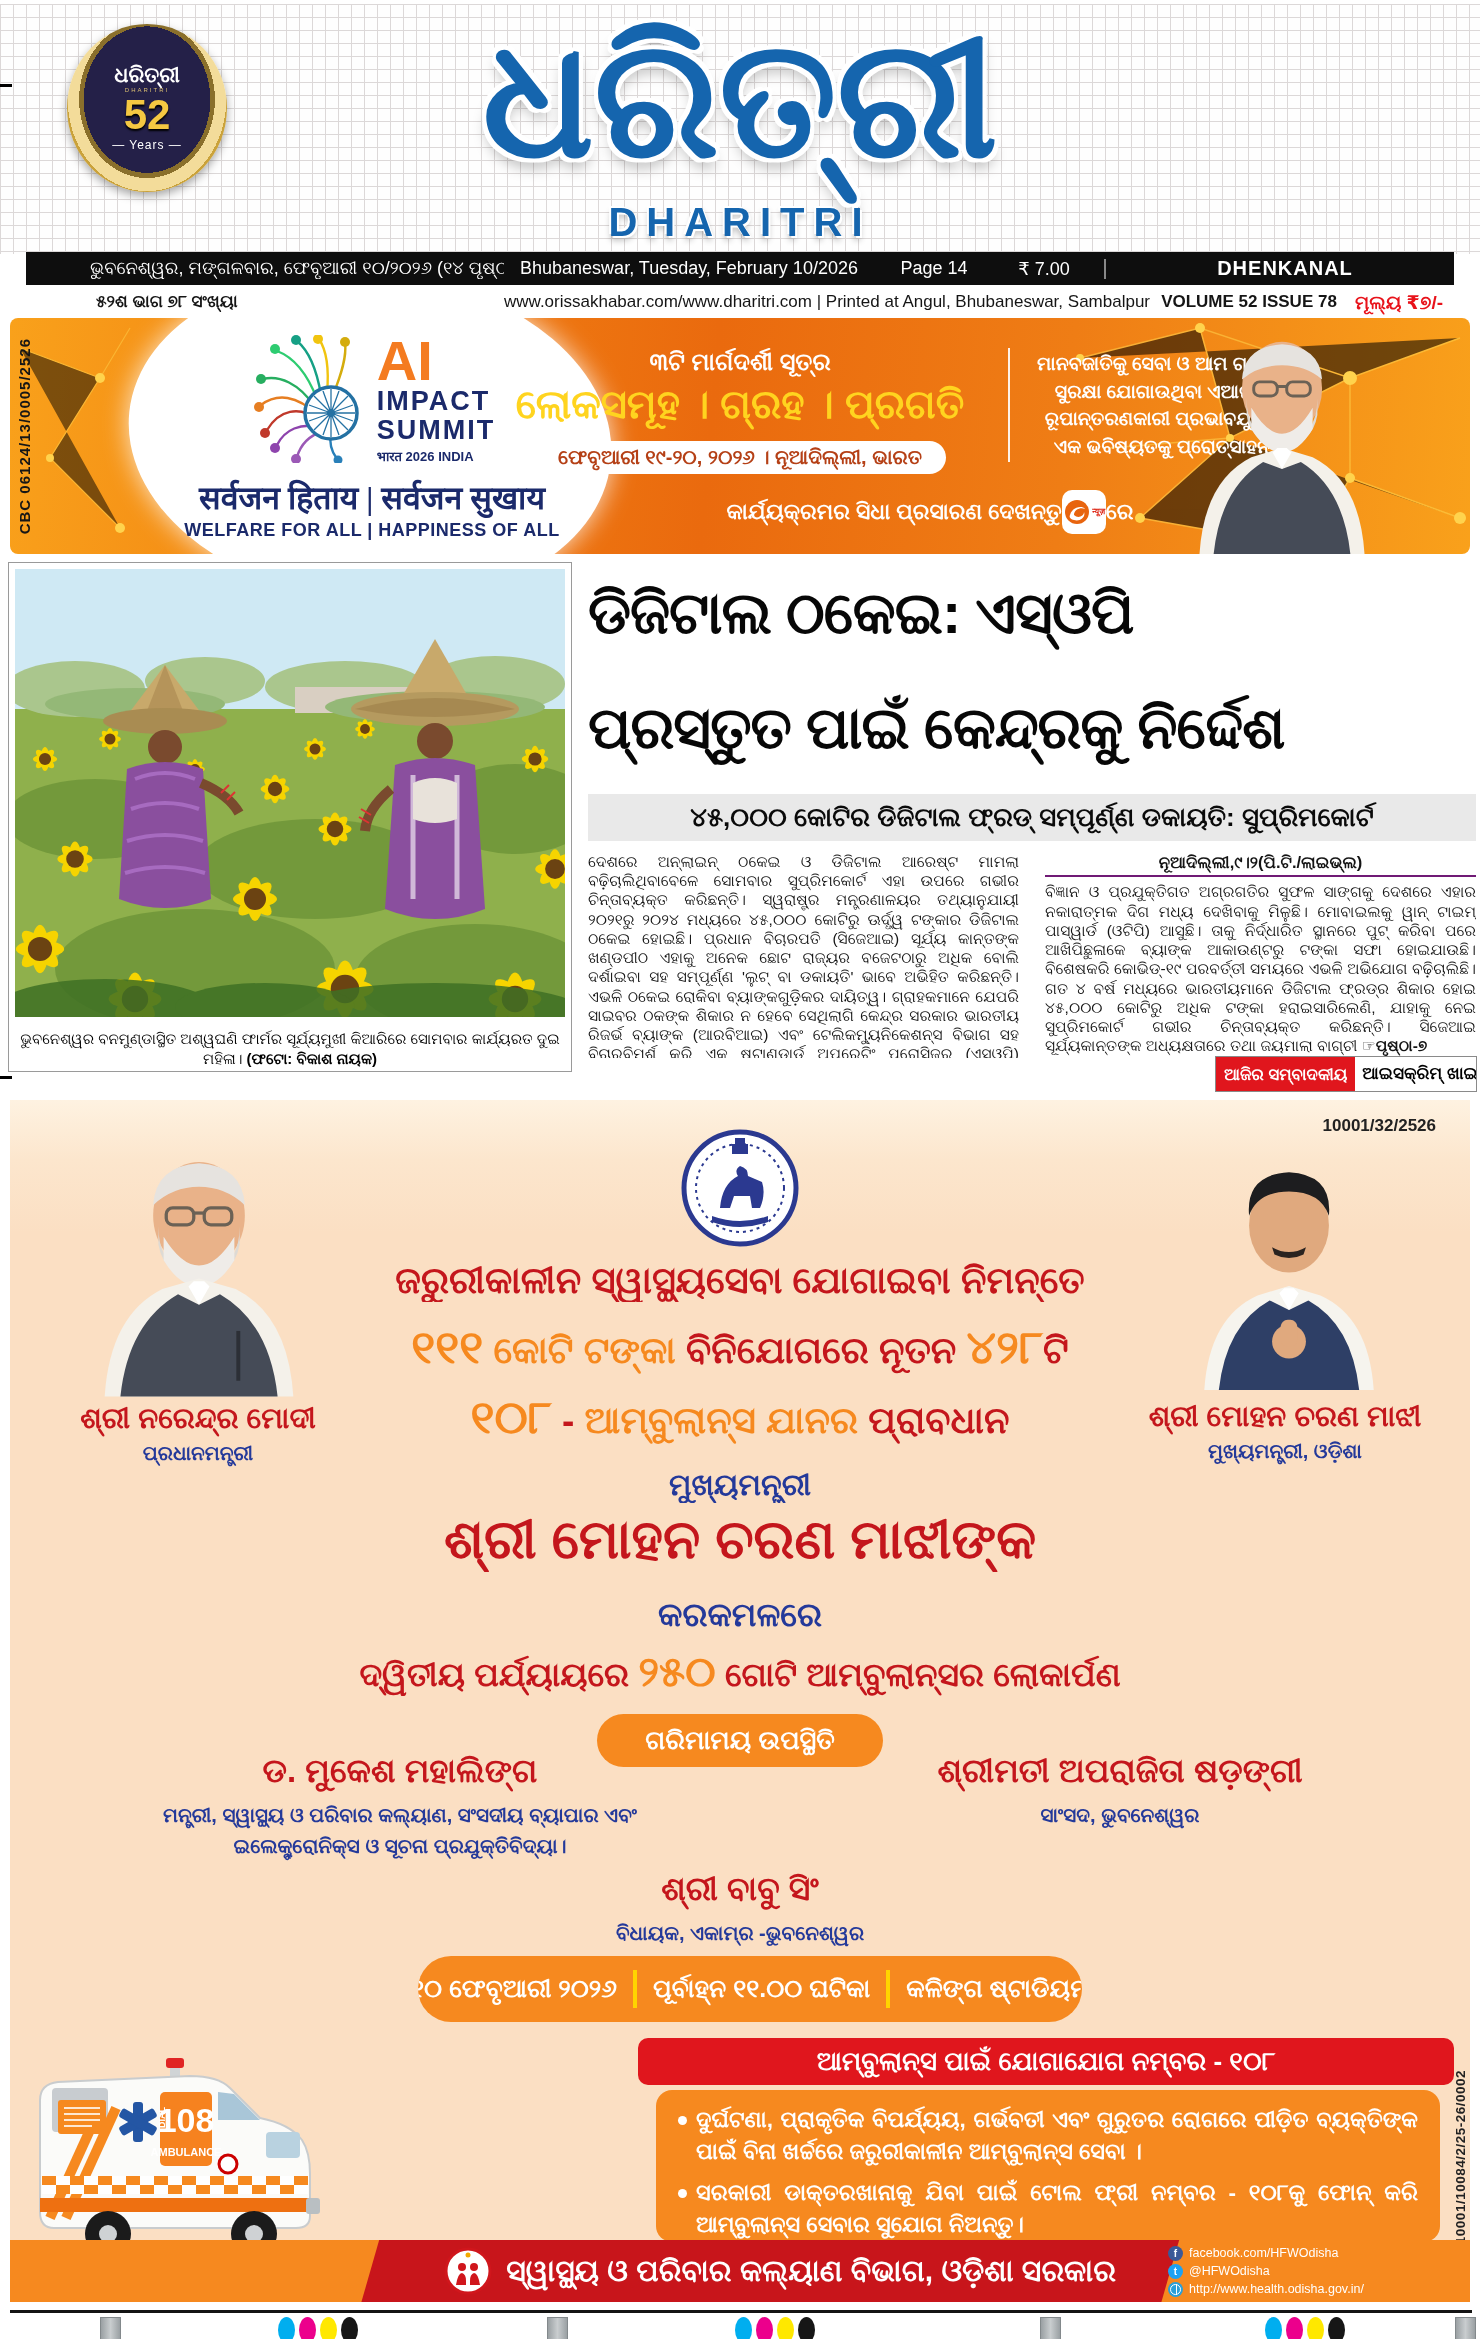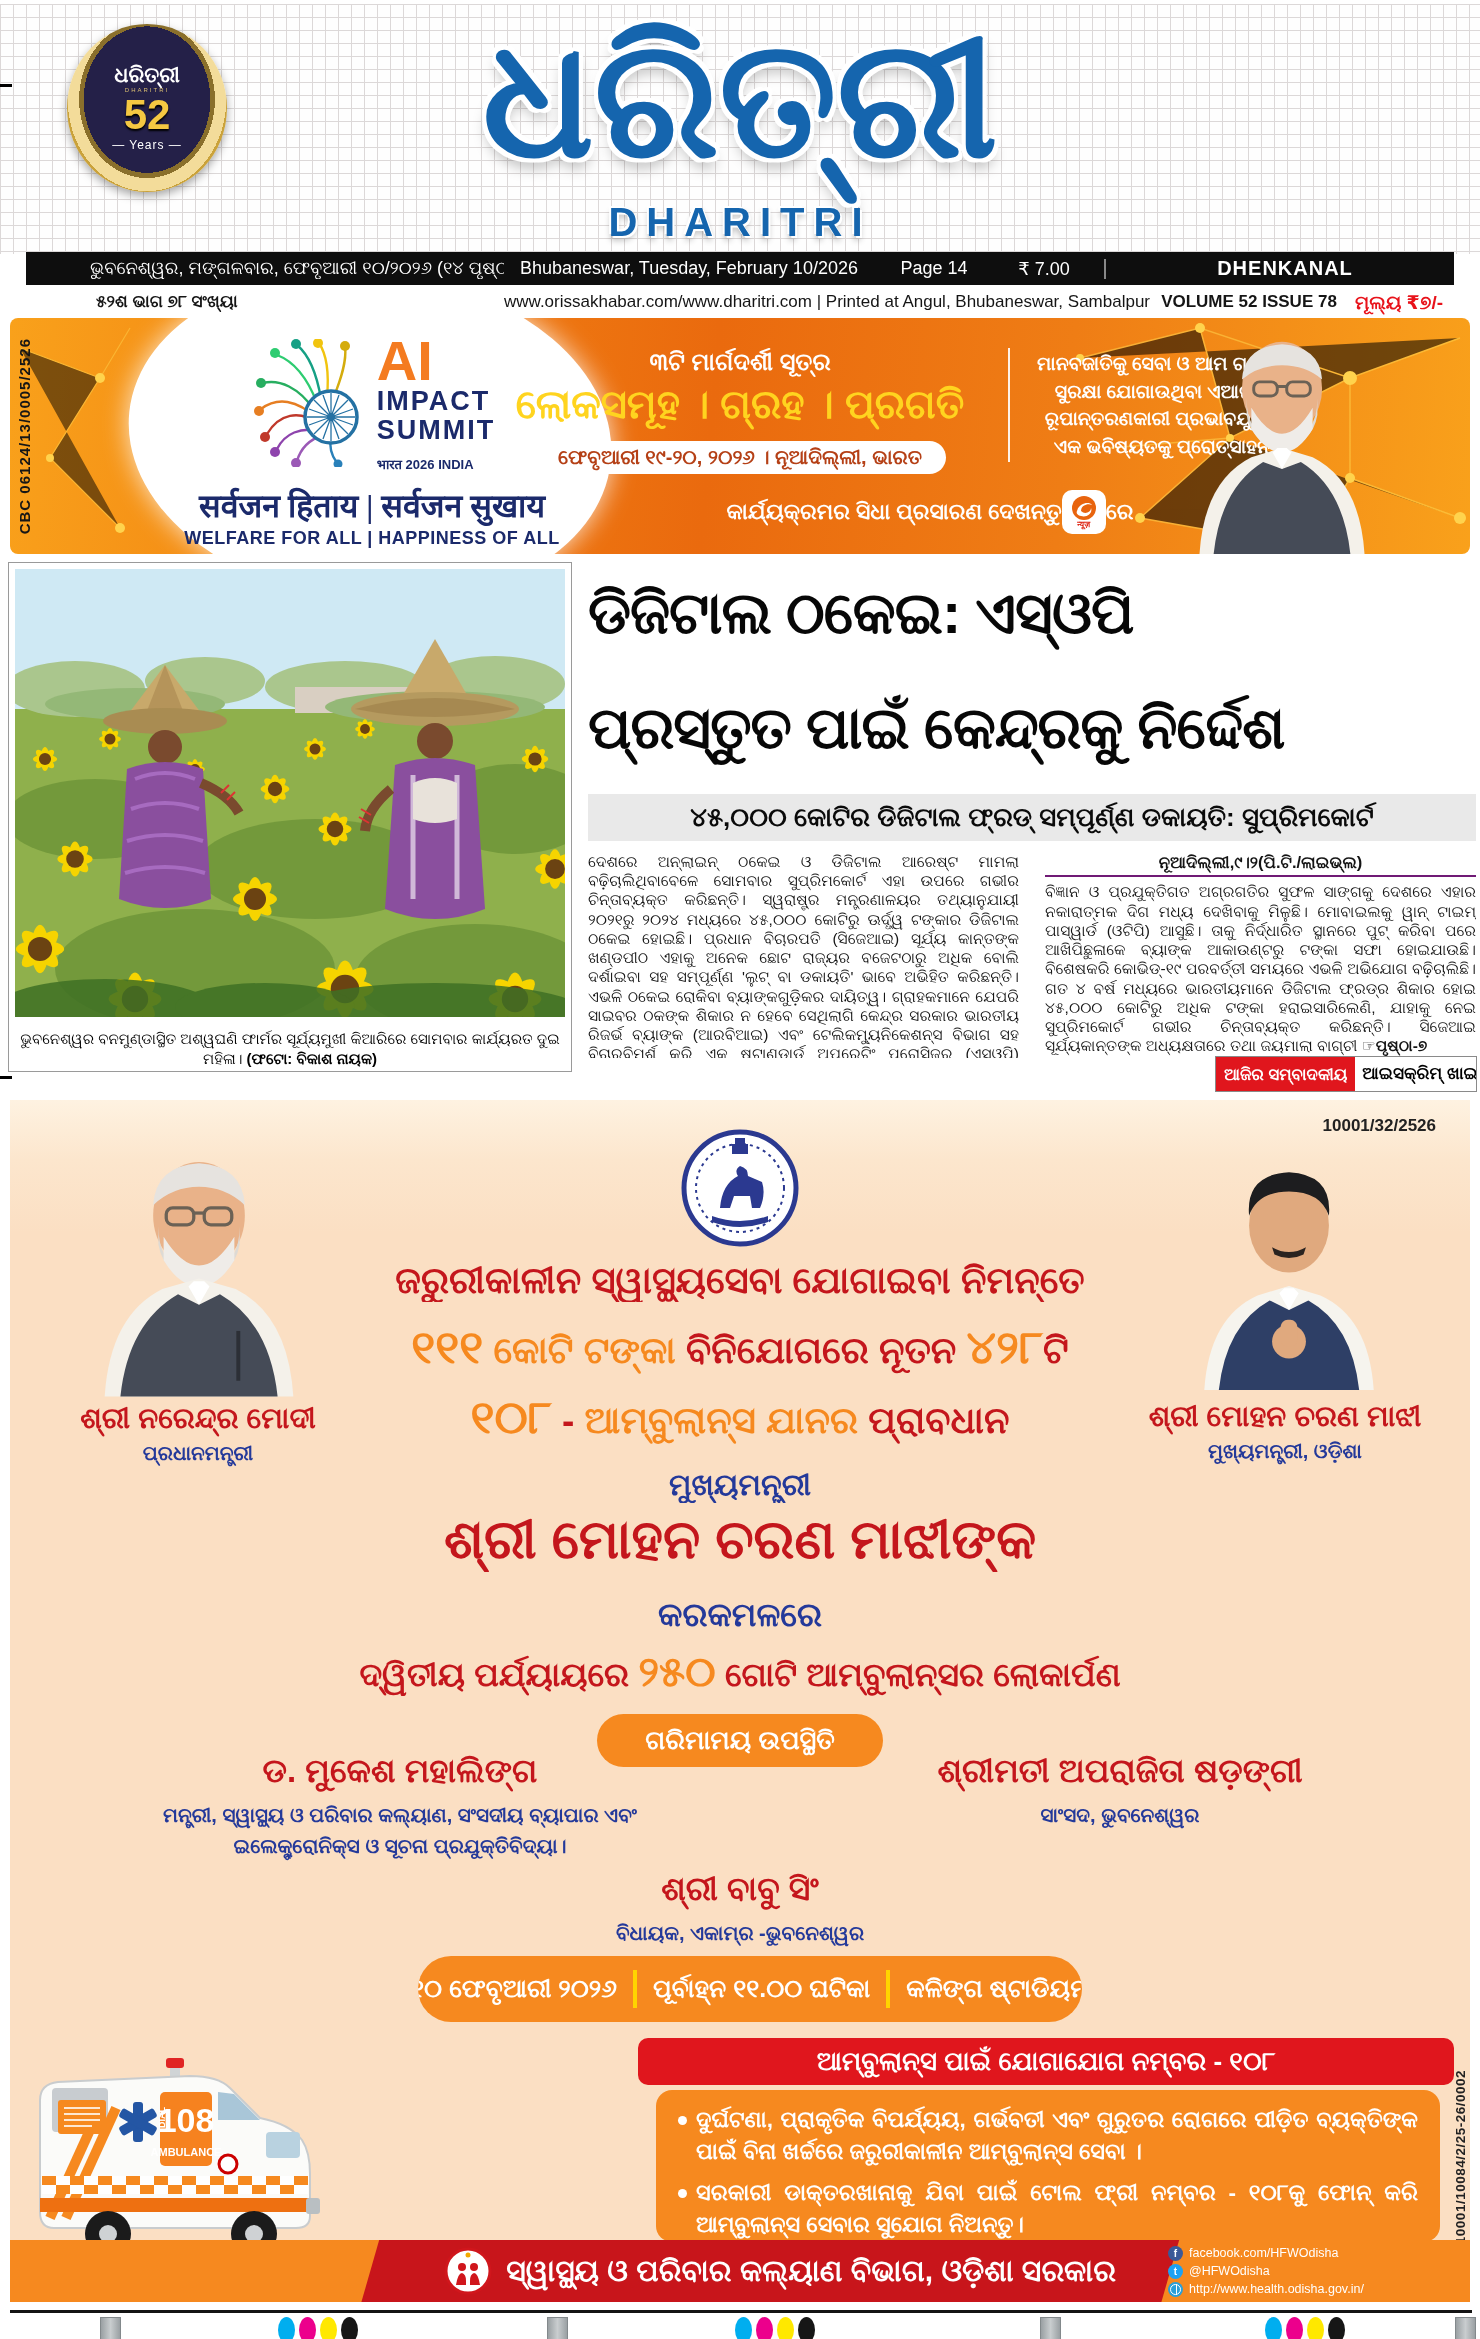--- a/index.html
+++ b/index.html
@@ -46,33 +46,33 @@
     background:linear-gradient(95deg,#f9a11b 0%,#f28413 22%,#ea6a0e 48%,#ef7d15 72%,#f9a11b 100%)}
   .ai-net{pointer-events:none}
   .ai-leaf{left:118px;top:-46px;width:484px;height:330px;background:#fff;border-radius:50%;transform:rotate(6deg);
     box-shadow:0 0 26px rgba(255,255,255,.8)}
   .cbc{left:6px;top:0;height:236px;display:flex;align-items:center}
   .cbc span{writing-mode:vertical-rl;transform:rotate(180deg);font-size:15px;font-weight:bold;color:#161616;letter-spacing:1px}
   .ai-block{left:152px;top:16px;width:420px;text-align:center}
   .ai-row{display:flex;align-items:center;justify-content:center;gap:10px}
   .ai-word{font-size:56px;font-weight:900;color:var(--ai_orange,#f47b20);line-height:.95;text-align:left}
   .ai-impact,.ai-summit{font-size:27px;font-weight:bold;color:var(--navy,#1b2a6b);letter-spacing:2px;text-align:left;line-height:1.05}
-  .ai-bharat{font-size:13px;font-weight:bold;color:var(--navy,#1b2a6b);text-align:left;margin-top:11px}
+  .ai-bharat{font-size:13px;font-weight:bold;color:var(--navy,#1b2a6b);text-align:left;margin-top:3px}
   .ai-hindi{margin-top:10px;font-size:32px;font-weight:bold;color:var(--navy,#1b2a6b);font-family:"Liberation Serif","DejaVu Serif",serif}
   .ai-eng{margin-top:2px;font-size:18px;font-weight:600;color:var(--navy,#1b2a6b);letter-spacing:.5px}
   .ai-mid{left:470px;top:30px;width:520px;text-align:center;color:#fff}
   .ai-mid-1{font-size:24px;font-weight:600}
   .ai-mid-2{font-size:40px;font-weight:900;color:var(--ad_yellow,#ffd41f);margin-top:6px;white-space:nowrap}
   .ai-pill{display:inline-block;margin-top:13px;background:#fff;color:#b54016;font-weight:bold;font-size:20px;
     padding:5px 24px;border-radius:22px;white-space:nowrap}
   .ai-vline{left:998px;top:30px;width:2px;height:114px;background:rgba(255,255,255,.9)}
   .ai-right{left:1002px;top:32px;width:300px;color:#fff;font-size:19px;line-height:1.45;text-align:center;font-weight:600}
   .ai-live{left:640px;top:172px;width:560px;display:flex;align-items:center;justify-content:center;gap:0;color:#fff;
     font-size:22px;font-weight:600;white-space:nowrap}
-  .dd-box{width:44px;height:44px;background:#fff;border-radius:10px;display:flex;flex-direction:column;align-items:center;justify-content:center}
+  .dd-box{width:44px;height:44px;background:#fff;border-radius:10px;display:flex;flex-direction:row;align-items:center;justify-content:center}
   .dd-label{font-size:8px;color:#d21;line-height:1;font-weight:bold}
   .ai-modi{left:1152px;top:12px;width:240px;height:224px}
 
   
   .photo-frame{left:8px;top:562px;width:564px;height:510px;border:1px solid #9a9a9a;background:#fff;padding:6px;text-align:center}
   .caption{margin-top:8px;font-size:15px;line-height:1.3;color:#000;padding:0 4px}
   .caption b{font-weight:bold}
   .headline{left:588px;top:556px;width:888px;font-size:58px;font-weight:900;color:#070707;line-height:1.98;
     white-space:nowrap;overflow:hidden;letter-spacing:-1px}
   .subhead{left:588px;top:794px;width:888px;height:47px;background:var(--gray_bar,#e9e9e9);

